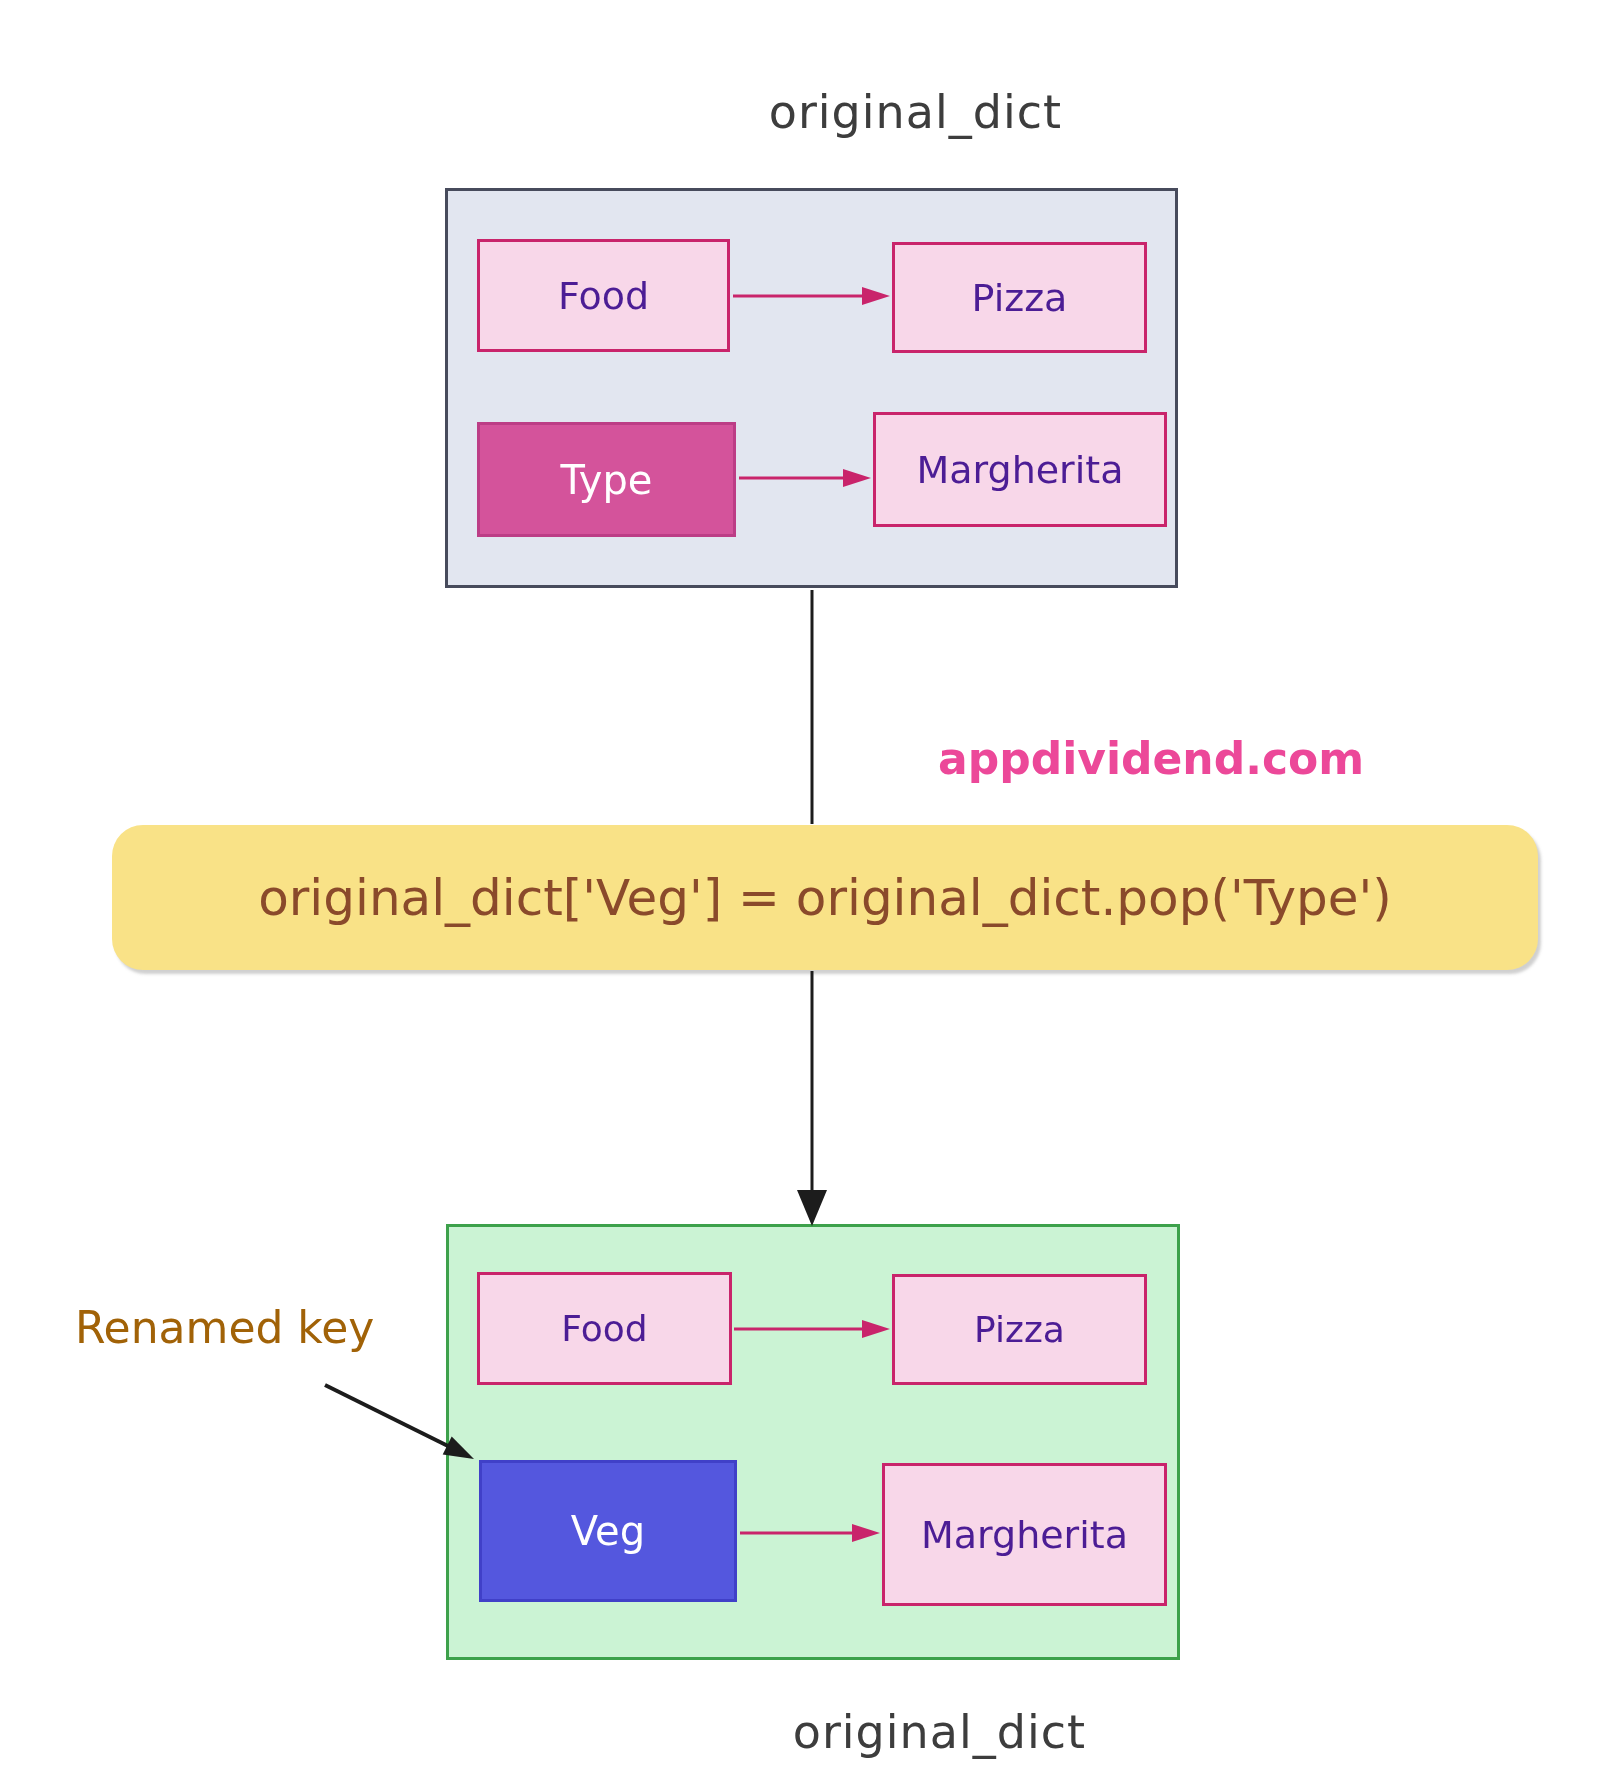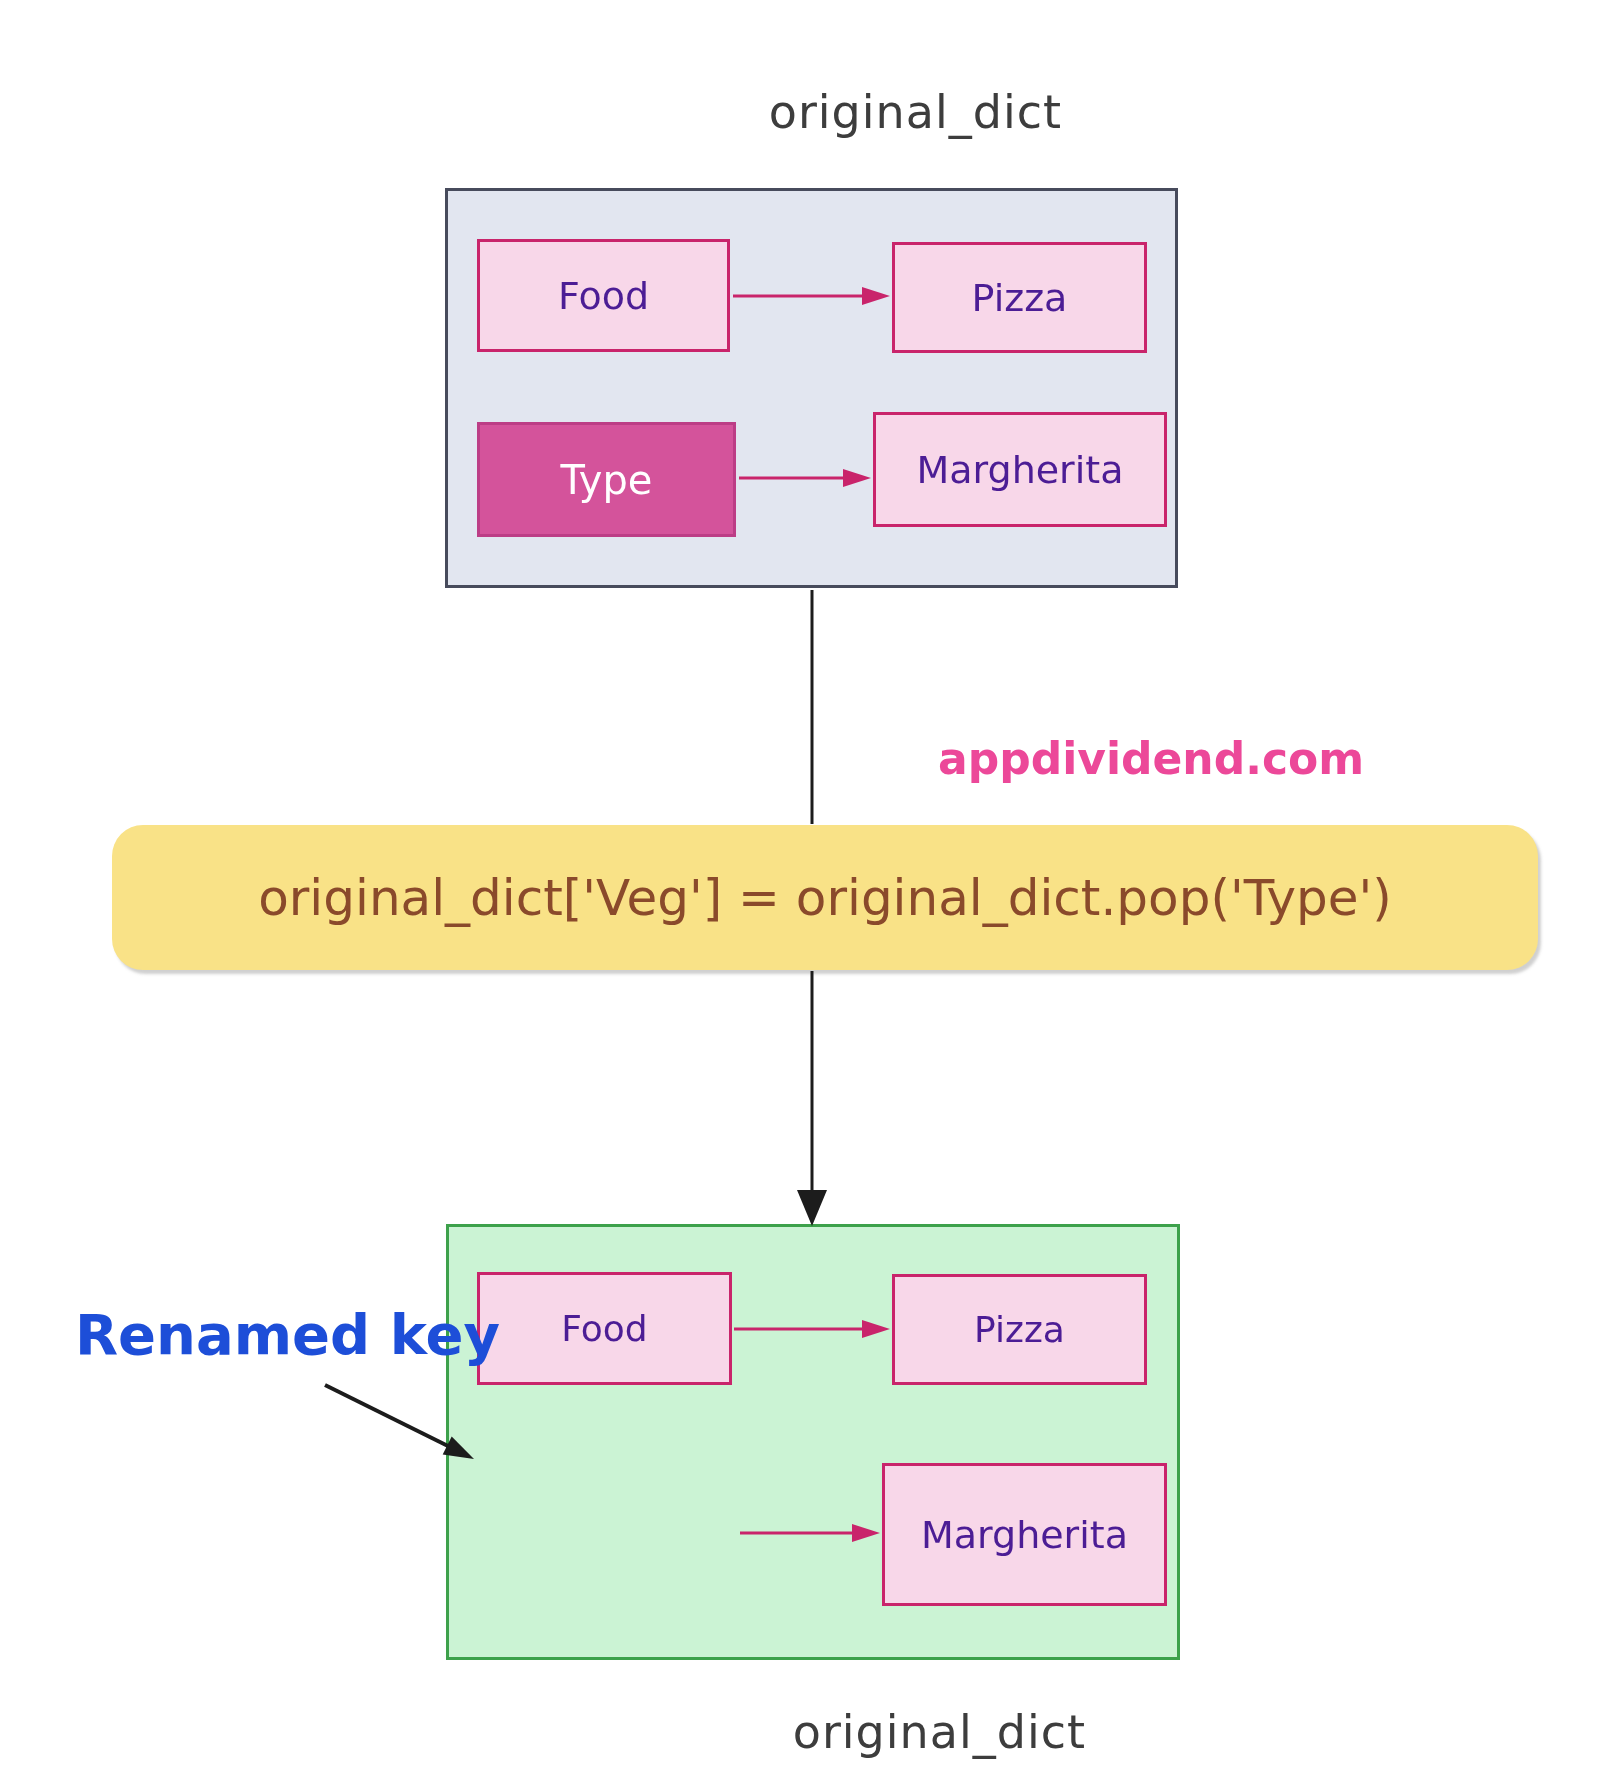--- a/index.html
+++ b/index.html
@@ -19,21 +19,21 @@
   }
   .node.small{font-size:36px;}
   .node.magenta{background:#d4539b;border-color:#bc3d86;color:#ffffff;font-size:40px;}
   .node.blue{background:#5457de;border-color:#4040c8;color:#ffffff;font-size:40px;}
   .code-box{
     background:#f9e287;color:#8a4a2b;font-size:50px;
     display:flex;align-items:center;justify-content:center;white-space:pre;
     box-shadow:3px 4px 3px rgba(150,150,150,0.45);
   }
   .watermark{color:#ec4899;font-size:44px;font-weight:bold;}
-  .annotation-label{color:#1d4ed8;font-size:56px;font-weight:bold;}
+  .annotation-label{color:#a16207;font-size:44px;}
   svg.overlay{position:absolute;left:0;top:0;pointer-events:none;}
 </style>
 </head>
 <body>
 
 <div id="canvas">
 
   <div class="abs dict-title" style="left:562px;top:80px;width:500px;">original_dict</div>
 
   <div class="abs container-box" style="left:445px;top:188px;width:733px;height:400px;"></div>
@@ -46,20 +46,21 @@
 
   <div class="abs watermark" style="left:938px;top:733px;">appdividend.com</div>
 
   <div class="abs code-box" style="left:112px;top:825px;width:1426px;height:145px;border-radius:31px;">original_dict['Veg'] = original_dict.pop('Type')</div>
 
   <div class="abs container-box green" style="left:446px;top:1224px;width:734px;height:436px;"></div>
 
   <div class="abs node small" style="left:477px;top:1272px;width:255px;height:113px;">Food</div>
   <div class="abs node small" style="left:892px;top:1274px;width:255px;height:111px;">Pizza</div>
 
+  <div class="abs node blue" style="left:479px;top:1460px;width:258px;height:142px;">Veg</div>
   <div class="abs node" style="left:882px;top:1463px;width:285px;height:143px;">Margherita</div>
 
   <div class="abs dict-title" style="left:586px;top:1700px;width:500px;">original_dict</div>
 
   <div class="abs annotation-label" style="left:75px;top:1302px;">Renamed key</div>
 
   <svg class="overlay" width="1600" height="1772" viewBox="0 0 1600 1772">
 
     <g>
       <line x1="733" y1="296" x2="864" y2="296" stroke="#c9246b" stroke-width="3"></line>

